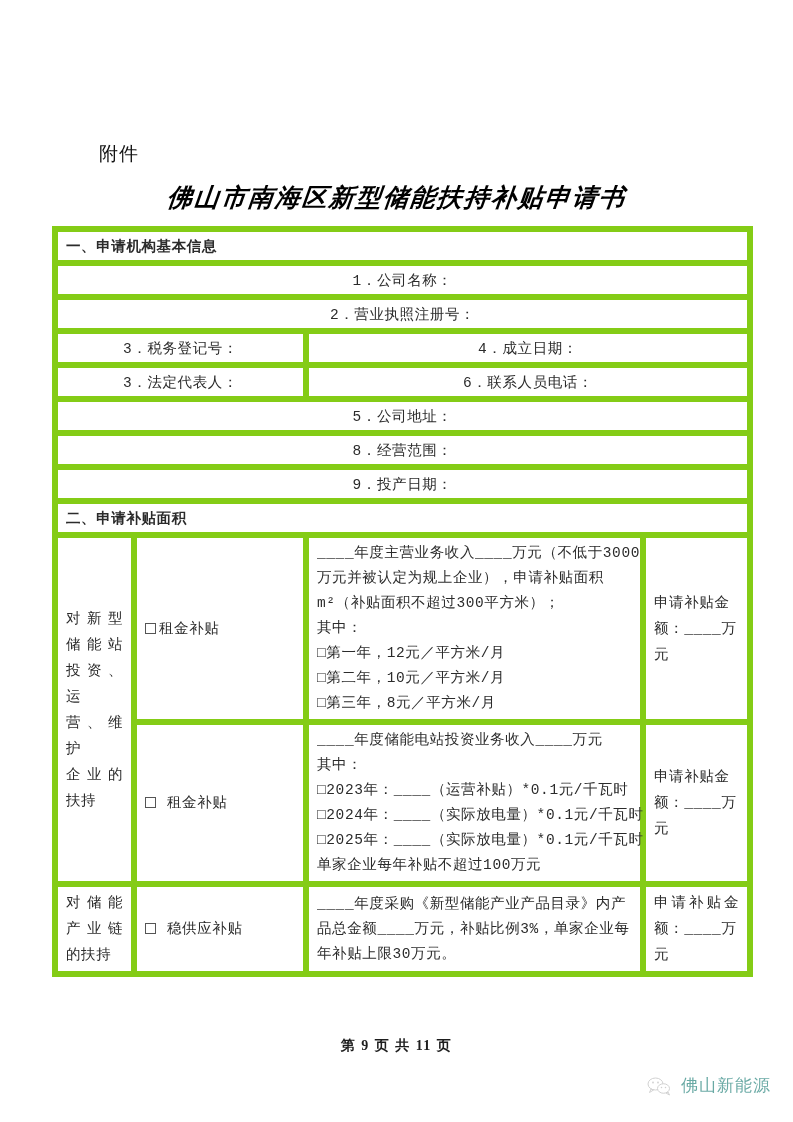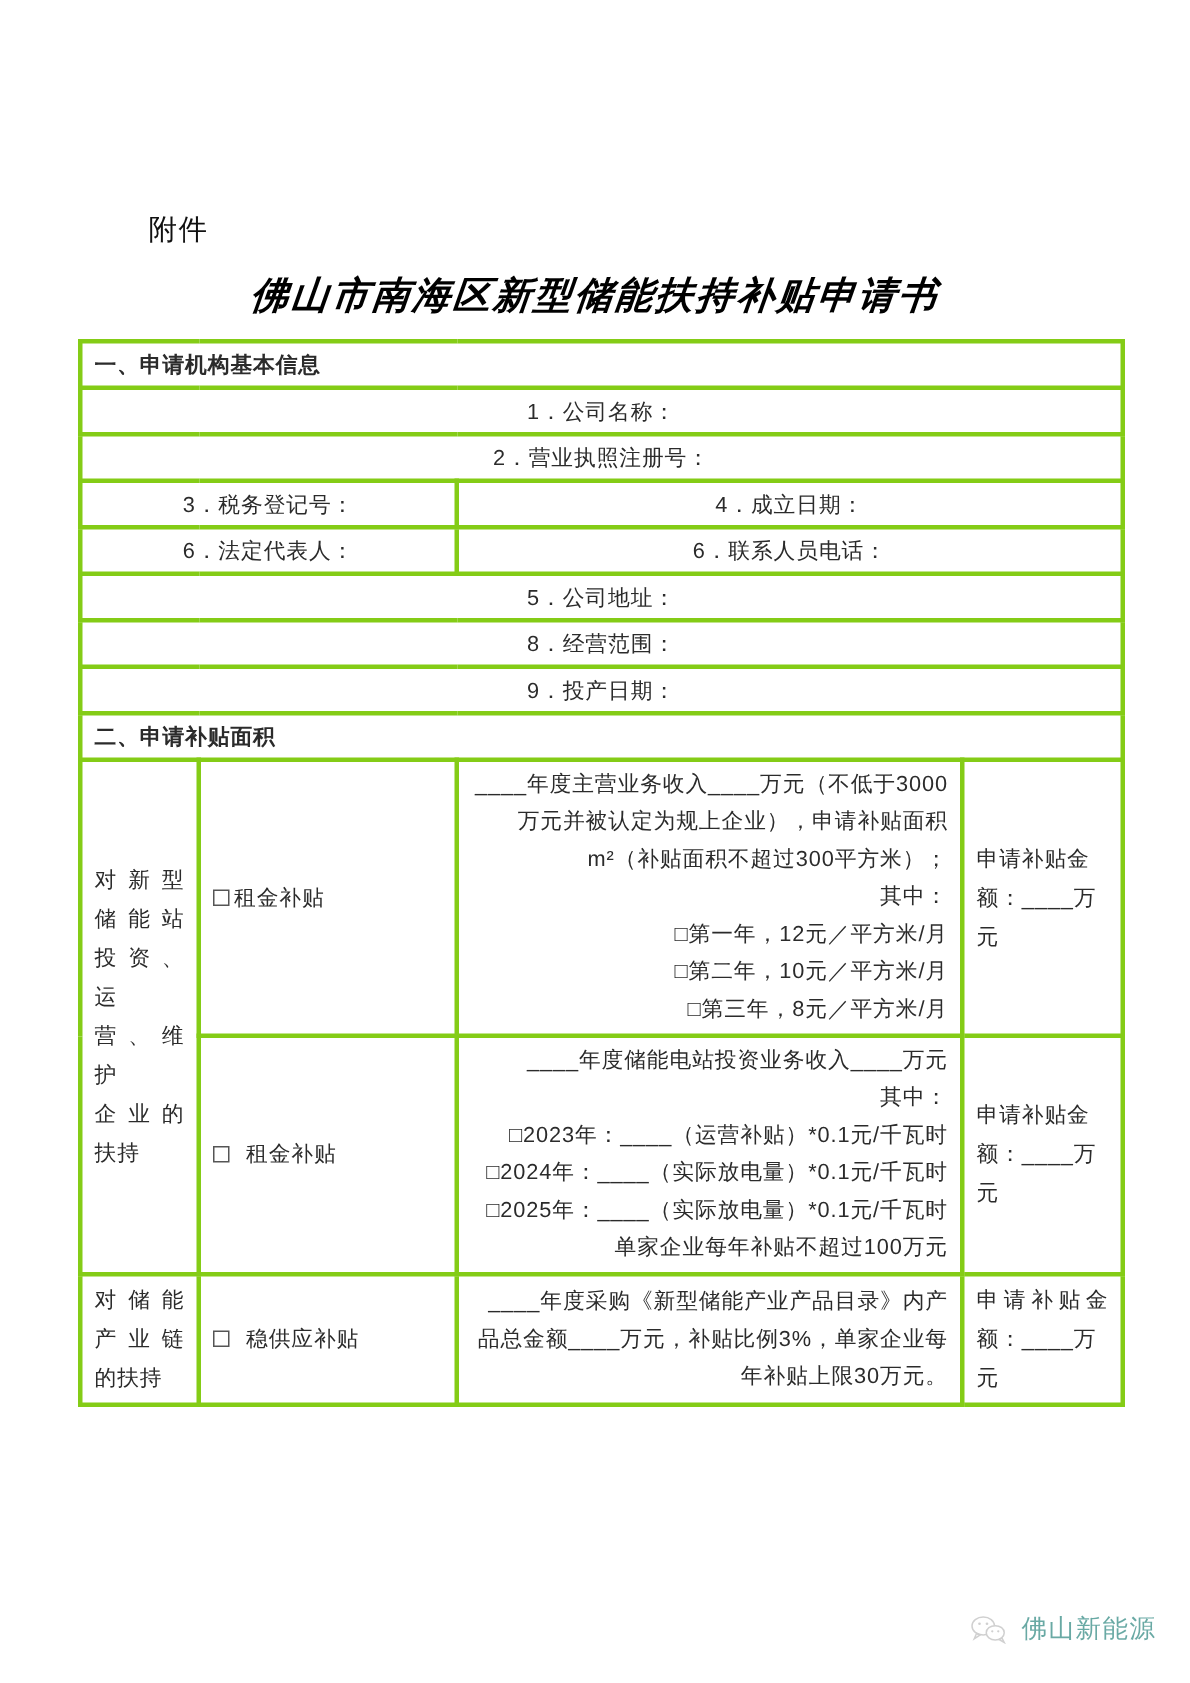--- a/index.html
+++ b/index.html
@@ -56,24 +56,24 @@
     position: absolute;
     left: 52px;
     top: 226px;
     width: 695px;
     border-collapse: collapse;
     table-layout: fixed;
     font-size: 14.5px;
     color: #2b2b2b;
   }
   .form-table td {
-    border: 3px solid #84cc16;
+    border: 6px solid #84cc16;
     padding: 3px 8px;
     vertical-align: middle;
-    font-family: Liberation Sans, sans-serif;
+    font-family: Liberation Mono, monospace;
     letter-spacing: 0.6px;
   }
   .section-head {
     font-weight: 700;
     height: 22px;
     letter-spacing: 1px;
   }
   .info-row td {
     height: 22px;
     text-align: center;
@@ -125,21 +125,21 @@
     display: inline-block;
     width: 11px;
     height: 11px;
     border: 1px solid #555;
     margin-right: 3px;
     vertical-align: -1px;
     box-sizing: border-box;
   }
   .gap { display: inline-block; width: 8px; }
 
-  .line { display: block; white-space: nowrap; text-align: right; }
+  .line { display: block; white-space: nowrap; }
 
   
   .page-footer {
     position: absolute;
     left: 0;
     right: 0;
     top: 1037px;
     text-align: center;
     font-size: 14px;
     font-weight: 700;
@@ -194,21 +194,21 @@
       <tr class="info-row">
         <td colspan="4">2．营业执照注册号：</td>
       </tr>
 
       <tr class="info-row">
         <td colspan="2">3．税务登记号：</td>
         <td colspan="2">4．成立日期：</td>
       </tr>
 
       <tr class="info-row">
-        <td colspan="2">6．法定代表人：</td>
+        <td colspan="2">3．法定代表人：</td>
         <td colspan="2">6．联系人员电话：</td>
       </tr>
 
       <tr class="info-row">
         <td colspan="4">5．公司地址：</td>
       </tr>
 
       <tr class="info-row">
         <td colspan="4">8．经营范围：</td>
       </tr>
@@ -285,20 +285,21 @@
         <td class="amount-cell justified">
           <span class="ln j">申请补贴金</span>
           <span class="ln">额：____万</span>
           <span class="ln">元</span>
         </td>
       </tr>
 
     </tbody>
   </table>
 
+  <div class="page-footer">第 9 页 共 11 页</div>
 
   <div class="watermark">
     <svg class="wm-logo" viewBox="0 0 52 40">
       <ellipse cx="19" cy="16" rx="15" ry="12" fill="none" stroke="#b4b4b4" stroke-width="2"></ellipse>
       <path d="M10 26 L7 33 L15 28 Z" fill="none" stroke="#b4b4b4" stroke-width="2"></path>
       <circle cx="14" cy="13" r="1.8" fill="#b4b4b4"></circle>
       <circle cx="24" cy="13" r="1.8" fill="#b4b4b4"></circle>
       <ellipse cx="35" cy="25" rx="12" ry="9.5" fill="#ffffff" stroke="#b4b4b4" stroke-width="2"></ellipse>
       <circle cx="31" cy="23" r="1.5" fill="#b4b4b4"></circle>
       <circle cx="39" cy="23" r="1.5" fill="#b4b4b4"></circle>

